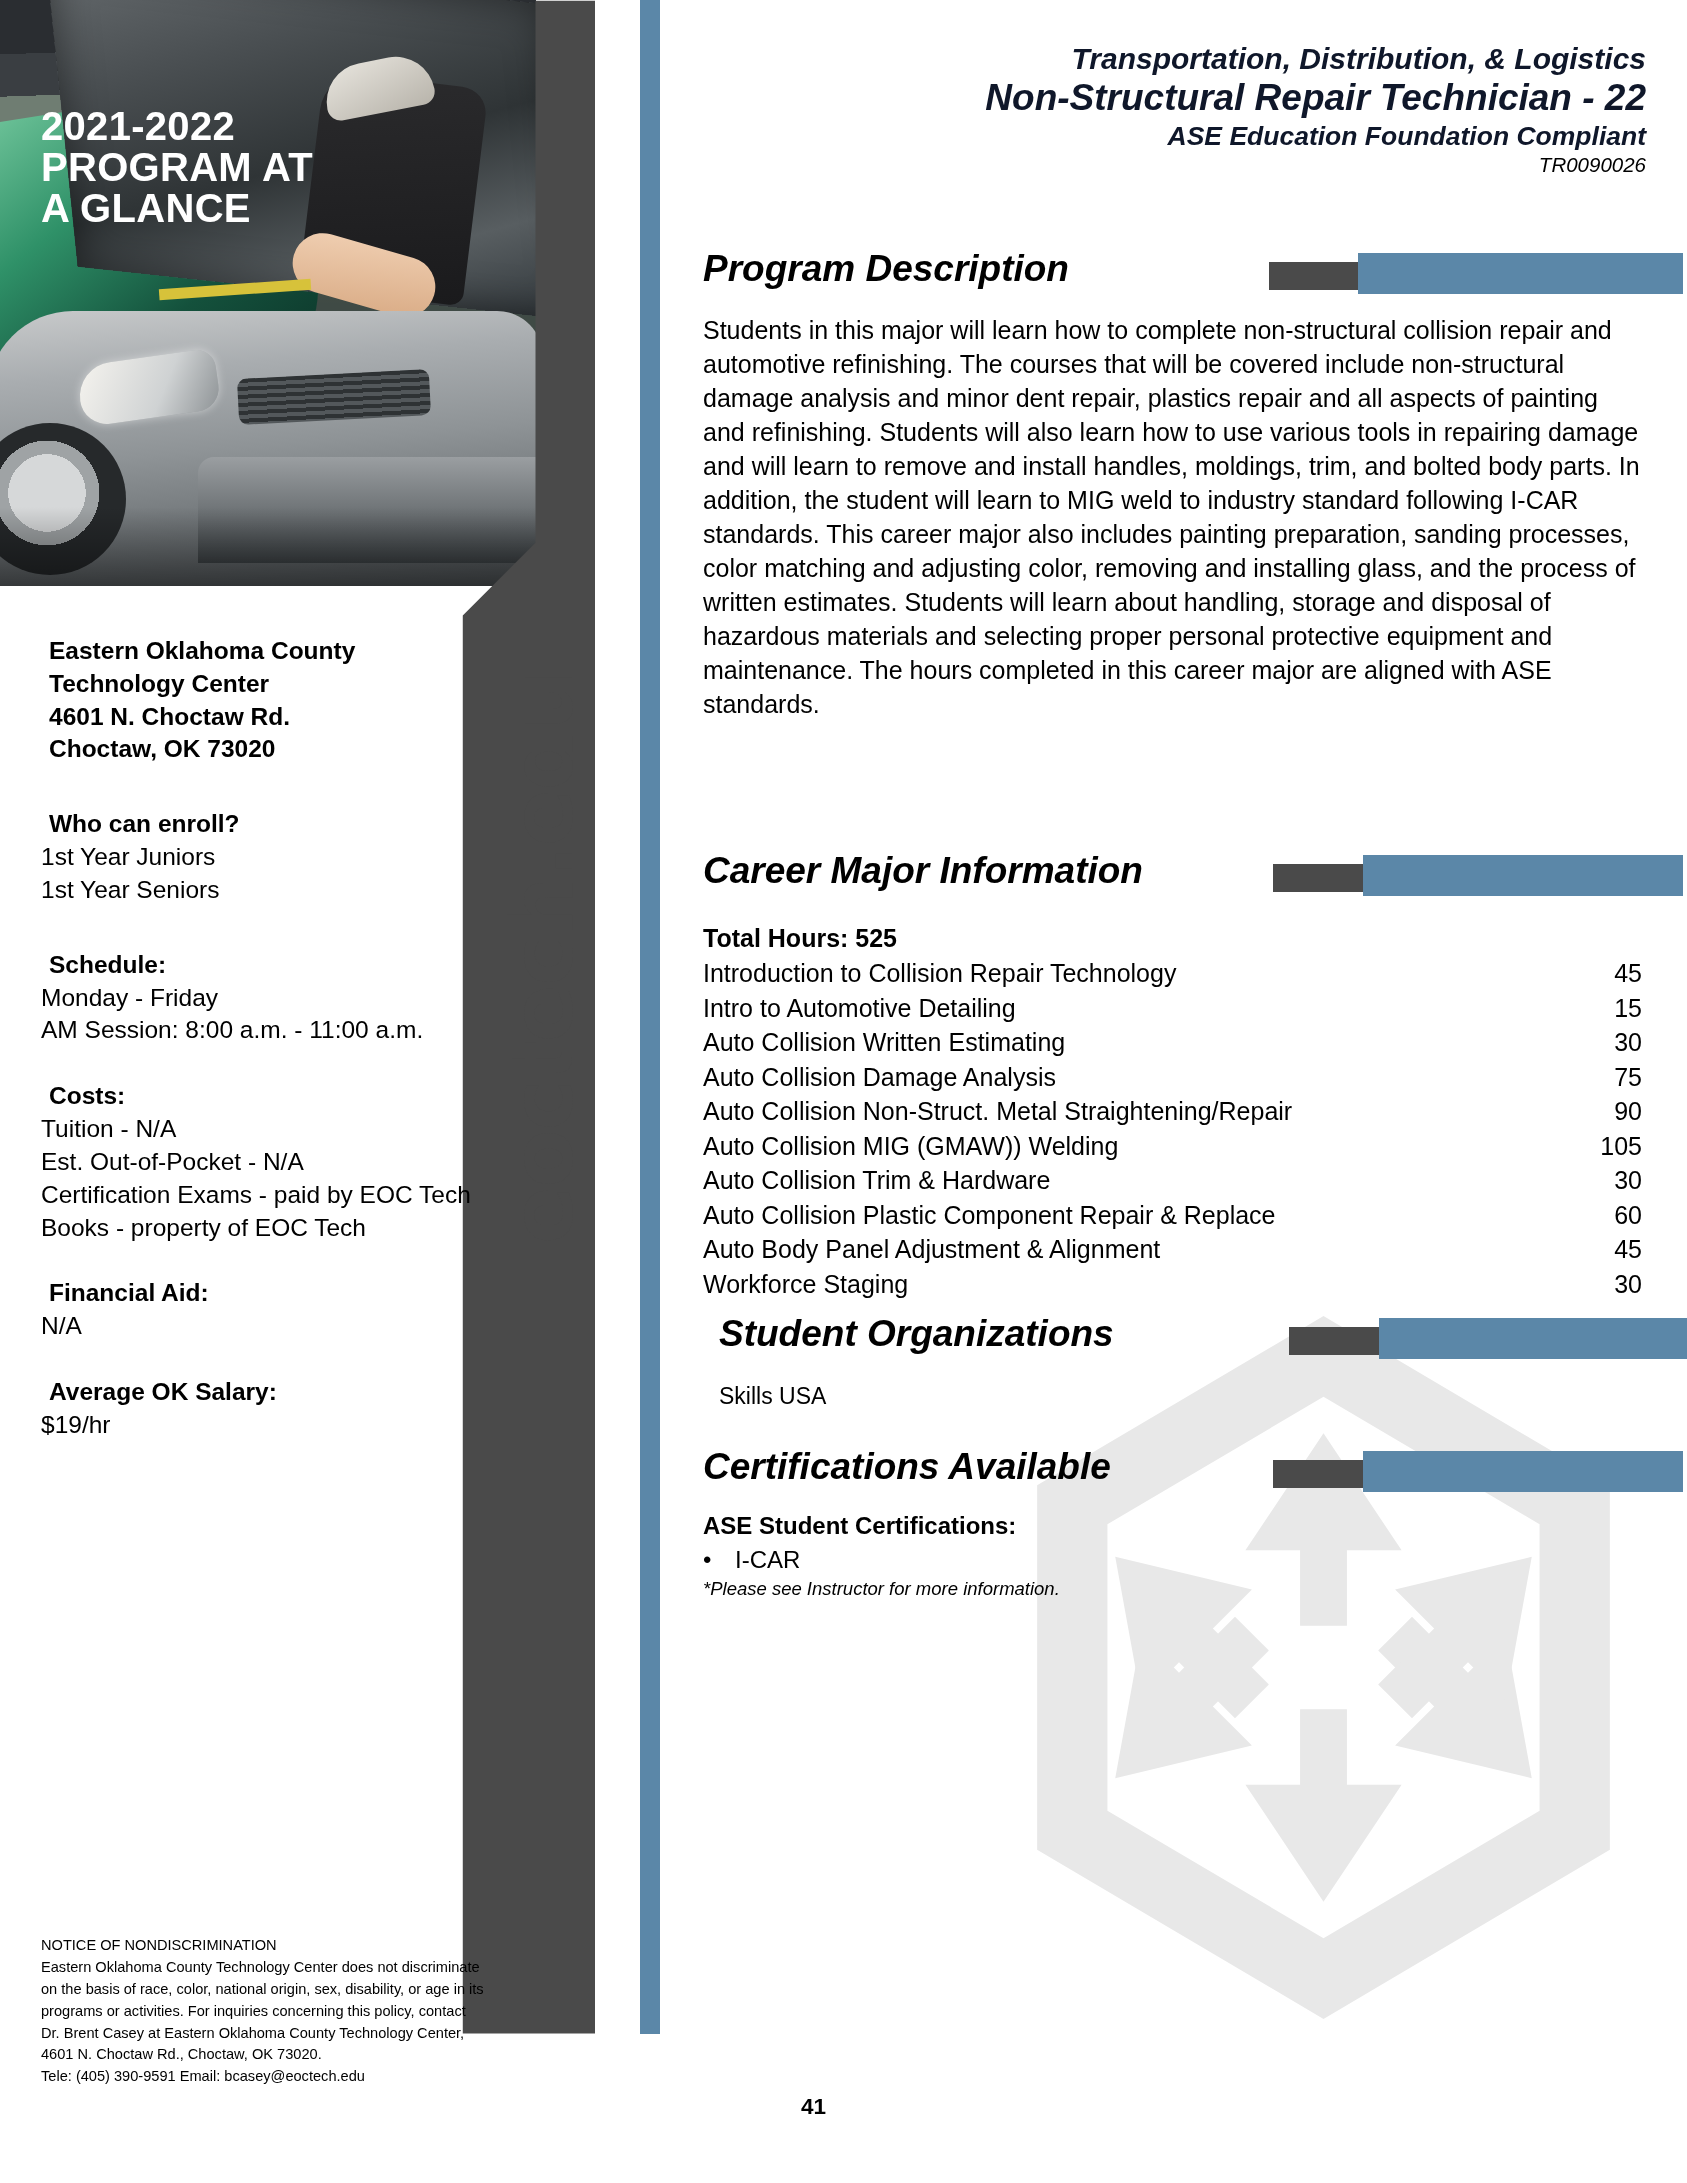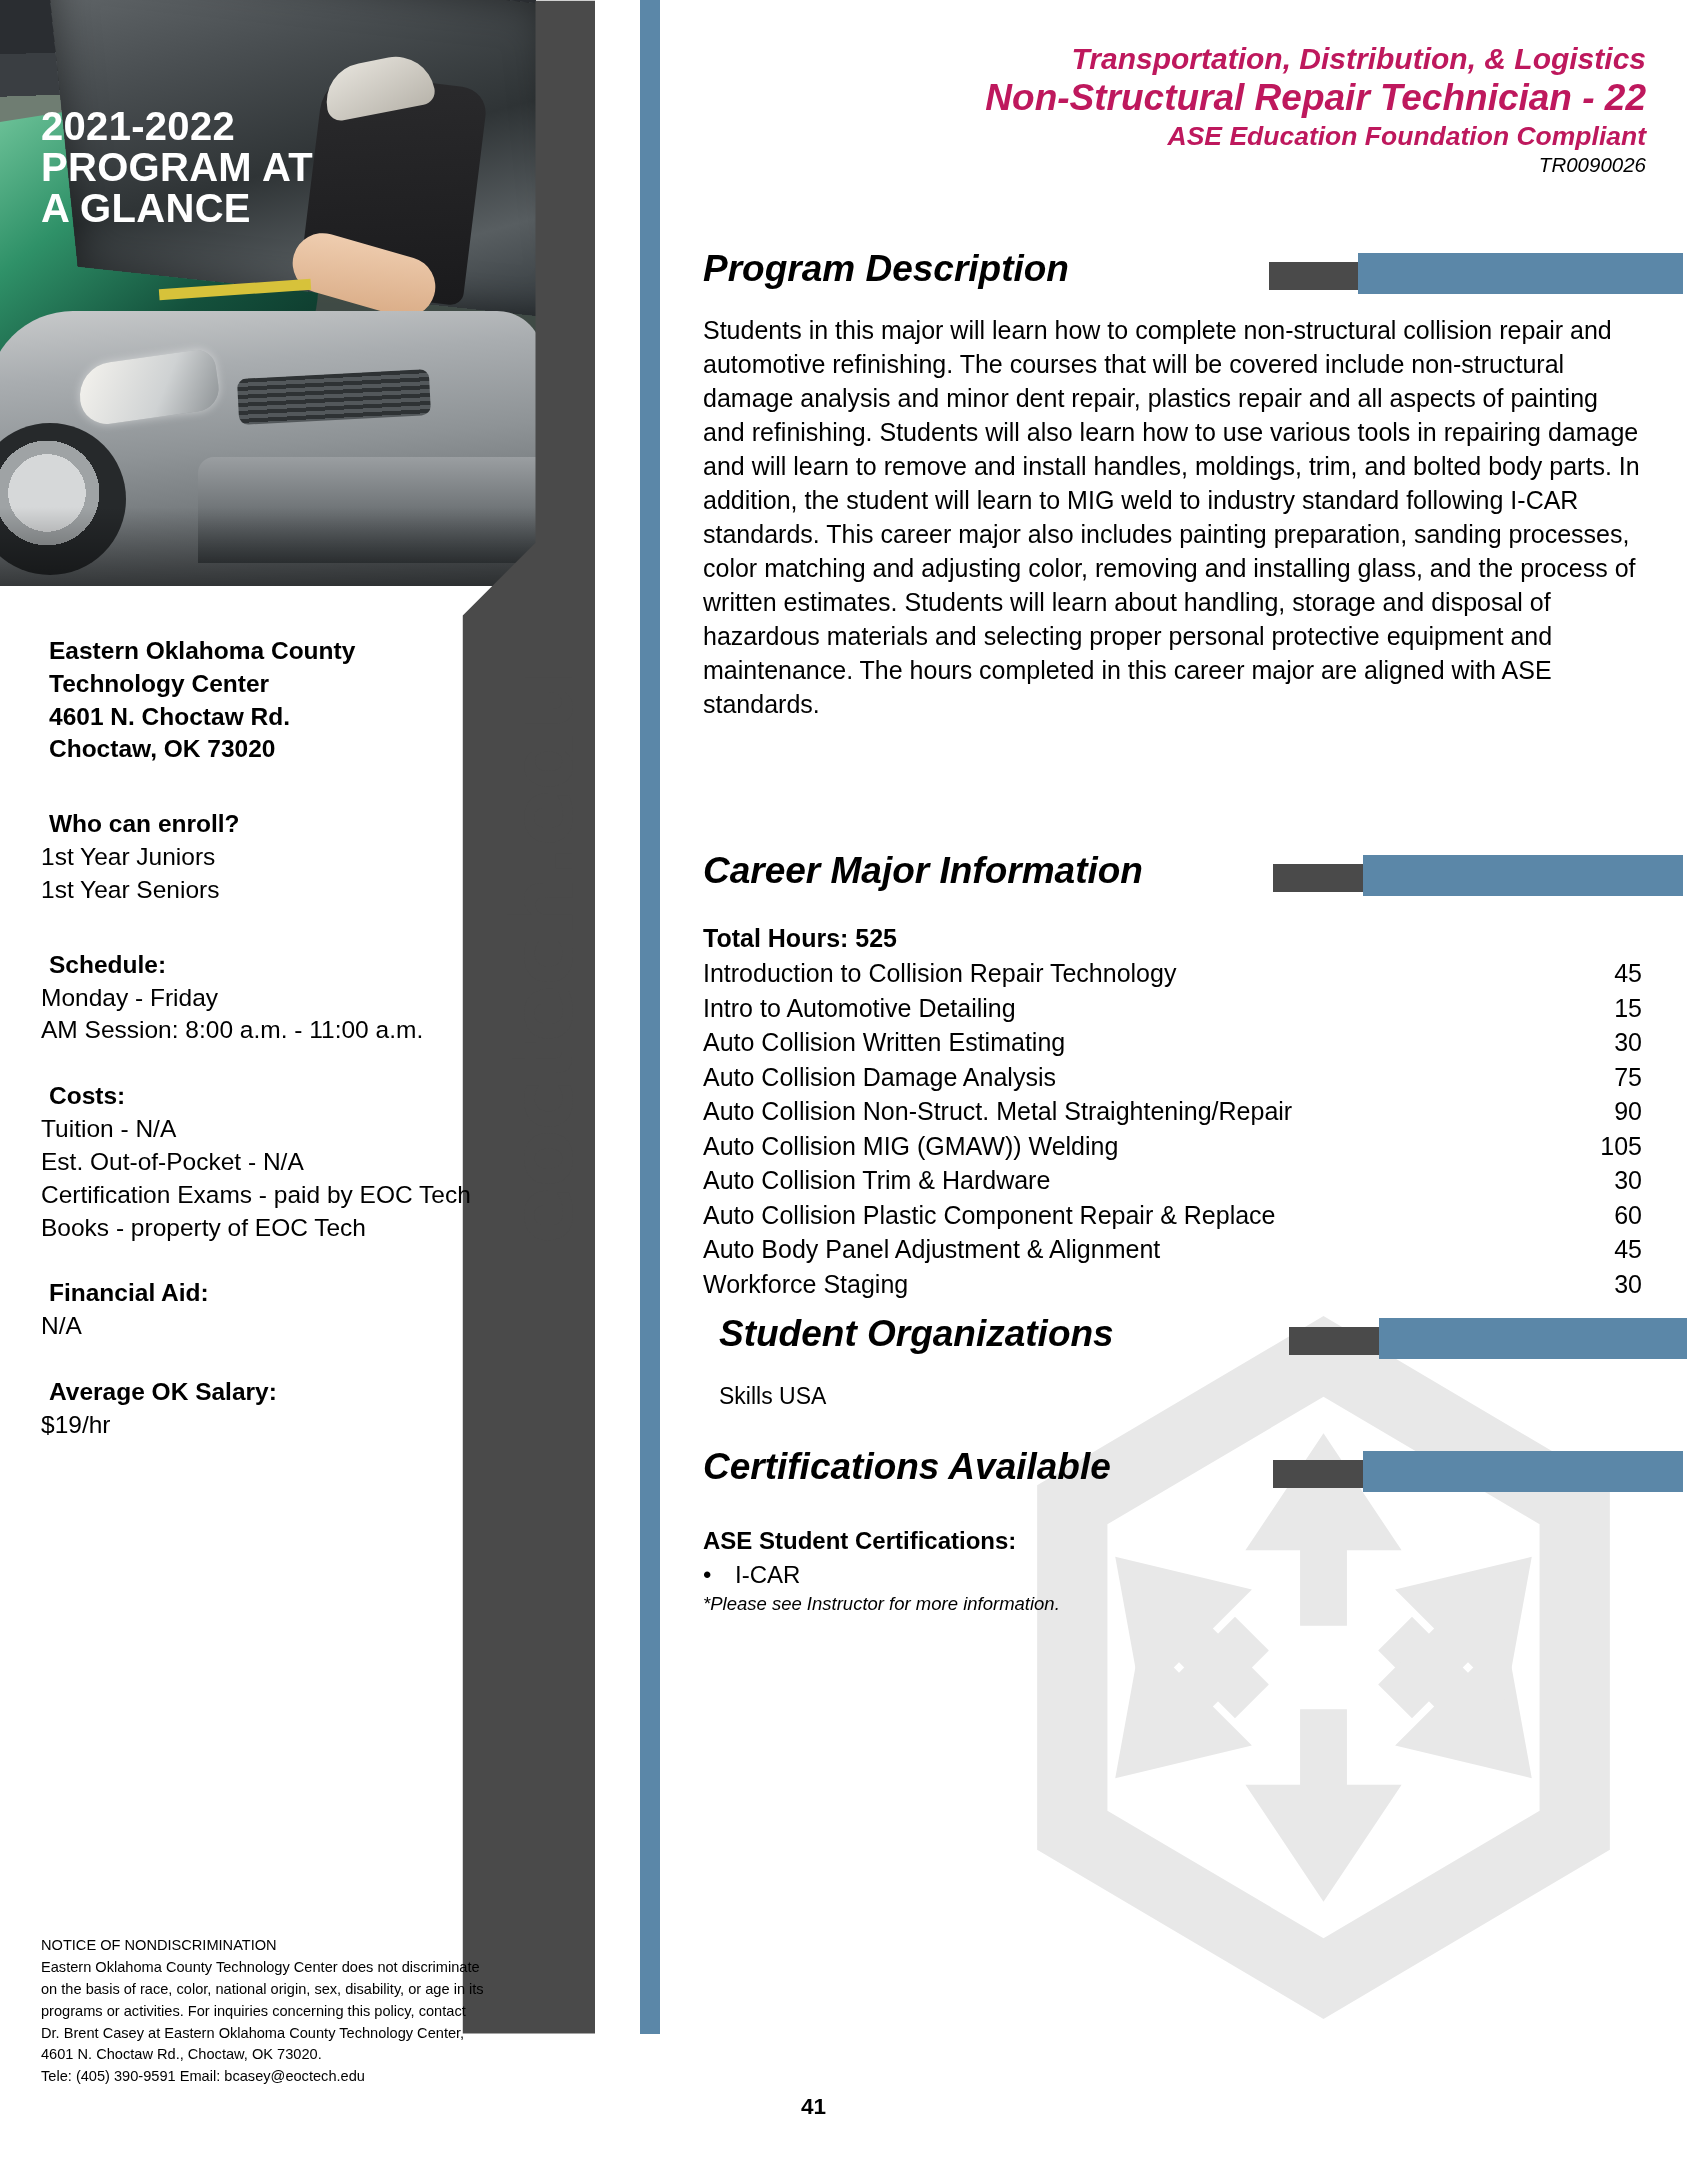--- a/index.html
+++ b/index.html
@@ -154,21 +154,21 @@
 
   
   #watermark{
     position:absolute; right:-26.5px; top:1277px;
     width:781px; height:781px; z-index:0; opacity:1;
   }
 
   #header-block{
     position:absolute; right:41px; top:41px; text-align:right; z-index:3;
   }
-  .hdr-cluster{ font-style:italic; font-weight:bold; color:#be185d; }
+  .hdr-cluster{ font-style:italic; font-weight:bold; color:#0f172a; }
   #hdr-pathway{ font-size:30px; line-height:1.18; }
   #hdr-program{ font-size:37px; line-height:1.18; }
   #hdr-compliant{ font-size:26.5px; line-height:1.22; }
   #hdr-code{ font-style:italic; font-weight:normal; font-size:20.5px; line-height:1.3; color:#000; }
 
   .section{ position:relative; z-index:3; }
   .section-head{
     position:relative; height:54px; margin-bottom:2.6px;
   }
   .section-head .sh-title{
@@ -399,21 +399,21 @@
     </div>
     <div class="org-item" style="margin-top:10.6px;">Skills USA</div>
   </div>
 
   <div class="section" style="position:absolute; left:41px; top:1448px; width:939px;">
     <div class="section-head">
       <div class="sh-title">Certifications Available</div>
       <div class="bar-dark" style="left:570px; width:116px;"></div>
       <div class="bar-blue" style="left:660px;"></div>
     </div>
-    <div class="cert-head" style="margin-top:22px;">ASE Student Certifications:</div>
+    <div class="cert-head" style="margin-top:7px;">ASE Student Certifications:</div>
     <div class="cert-bullet">
       <span class="b-dot">•</span>
       <span>I-CAR</span>
     </div>
     <div class="cert-note">*Please see Instructor for more information.</div>
   </div>
 
 </div>
 
 <div id="page-number">41</div>

